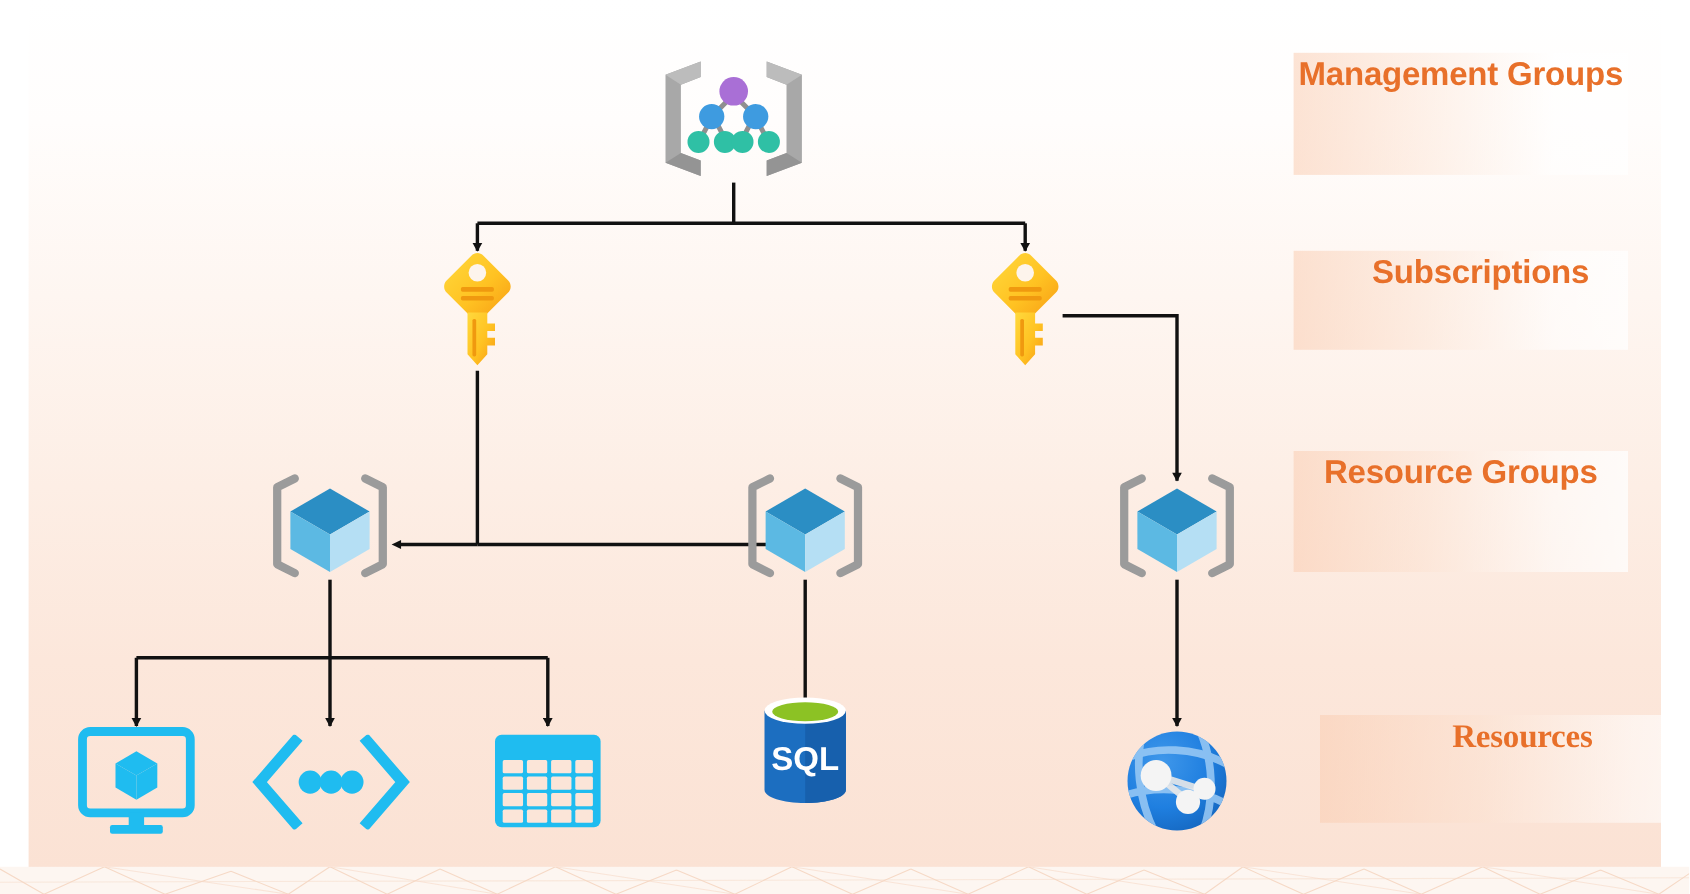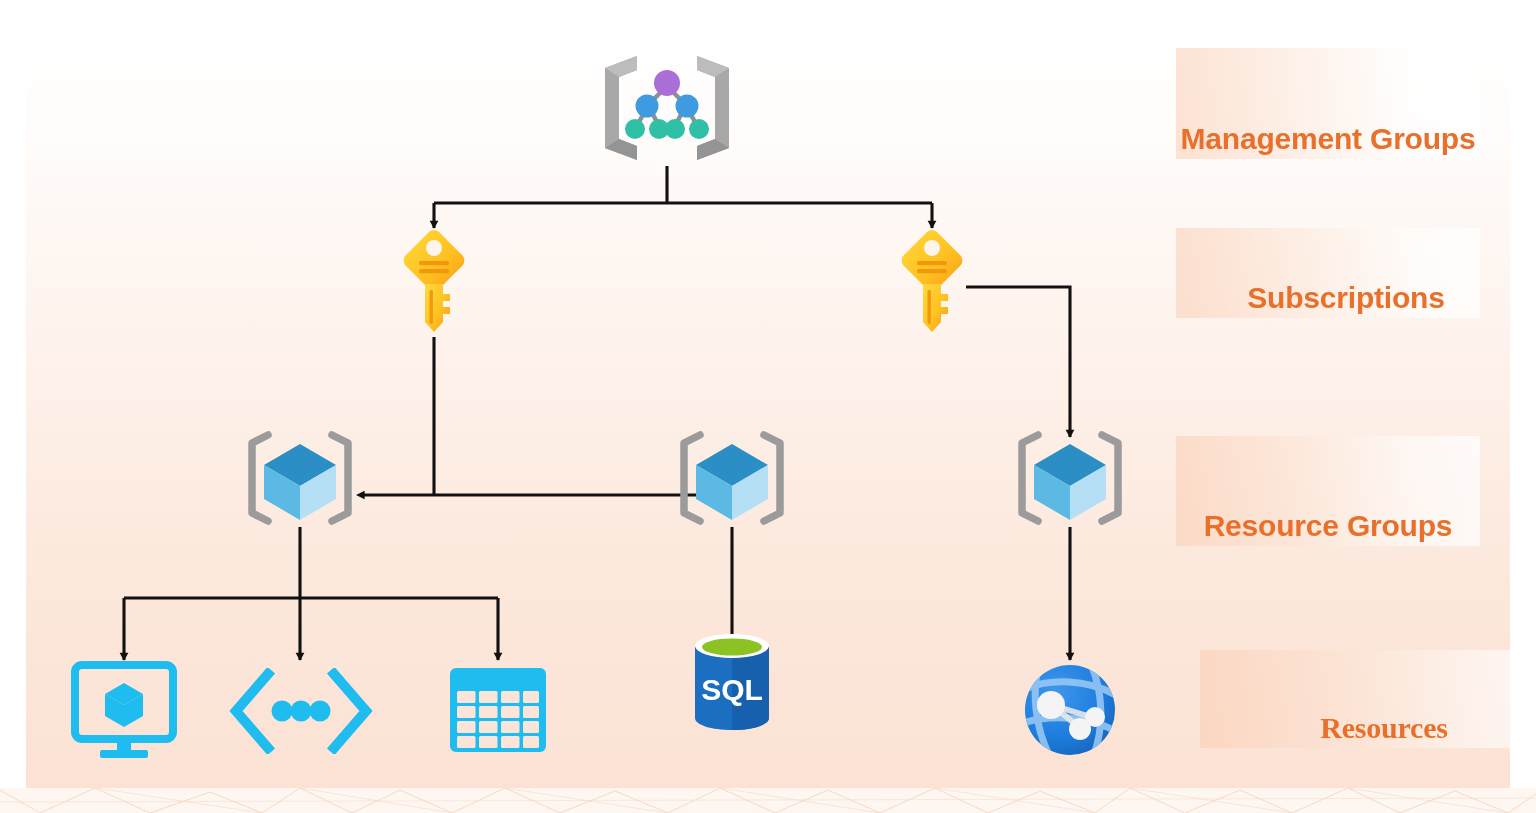--- a/index.html
+++ b/index.html
@@ -44,21 +44,21 @@
     width: 1536px;
     height: 25px;
     background: #fdf6f1;
     overflow: hidden;
   }
 
   
   .lane {
     position: absolute;
     display: flex;
-    align-items: flex-end;
+    align-items: flex-start;
     justify-content: center;
     text-align: center;
     background: linear-gradient(90deg,
         rgba(250,205,178,0.55) 0%,
         rgba(252,226,209,0.45) 40%,
         rgba(255,255,255,0.55) 78%,
         rgba(255,255,255,0.75) 100%);
   }
   .lane span {
     color: #e8702a;
@@ -109,21 +109,21 @@
   </div>
 
   <div class="lane" style="left:1176px; top:48px; width:304px; height:111px;">
     <span>Management Groups</span>
   </div>
 
   <div class="lane" style="left:1176px; top:228px; width:304px; height:90px;padding-left:36px;">
     <span>Subscriptions</span>
   </div>
 
-  <div class="lane" style="left:1176px; top:436px; width:304px; height:110px;">
+  <div class="lane" style="left:1176px; top:410px; width:304px; height:110px;">
     <span>Resource Groups</span>
   </div>
 
   <div class="lane" style="left:1200px; top:650px; width:368px; height:98px;font-family:Liberation Serif, serif;">
     <span>Resources</span>
   </div>
 
   <svg id="wires" viewBox="0 0 1536 813">
     <defs>
       <marker id="ah-down" markerWidth="12" markerHeight="12" refX="4.6" refY="9.4" orient="0" markerUnits="userSpaceOnUse">

